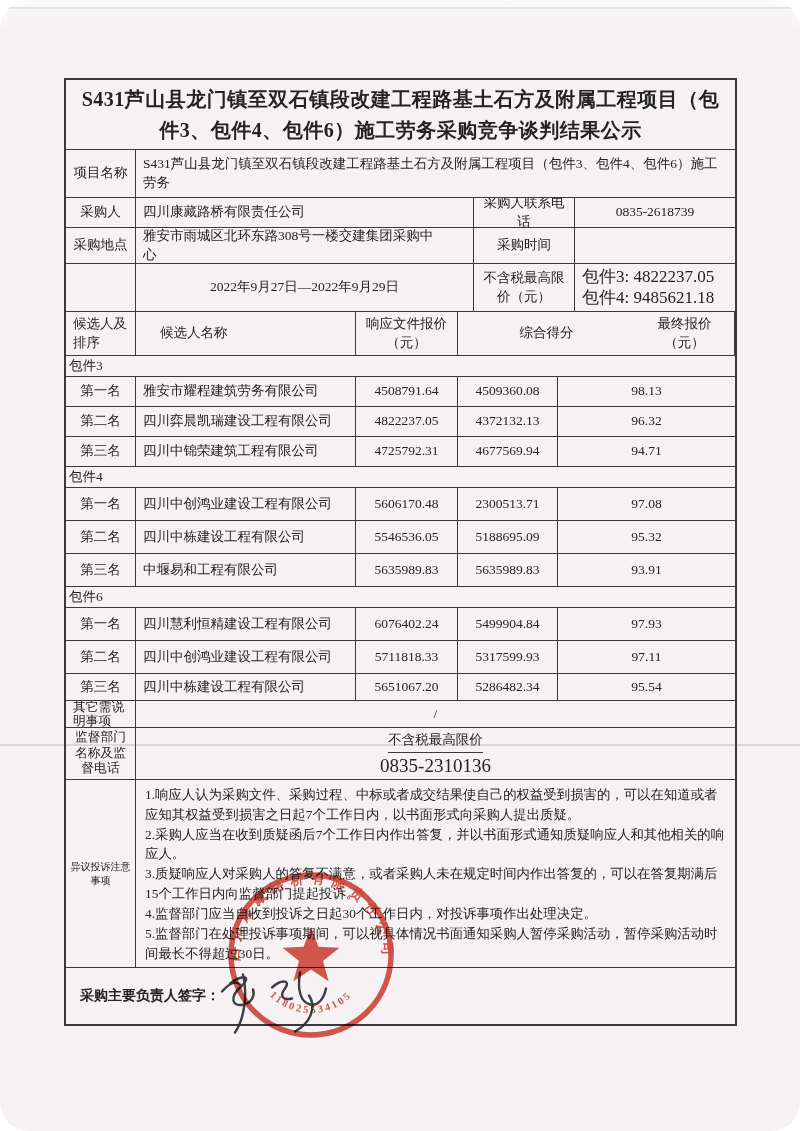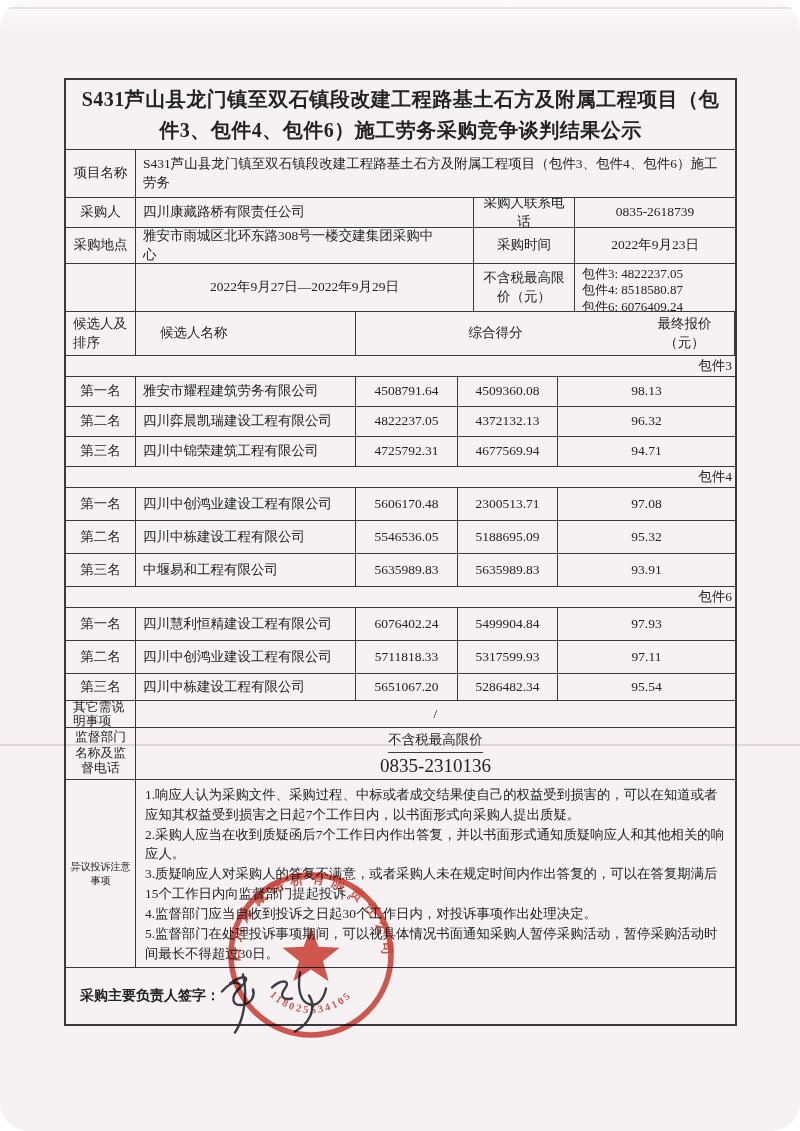--- a/index.html
+++ b/index.html
@@ -37,23 +37,23 @@
   .w-a  { width:70px; }
   .w-b1 { width:338px; }
   .w-c1 { width:101px; }
   .w-b2 { width:220px; }
   .w-c2 { width:102px; }
   .w-d2 { width:100px; }
   .fill { flex:1; }
 
   .title-row { height:70px; }
   .title-cell { font-size:20px; font-weight:bold; letter-spacing:.5px; padding:4px 14px; line-height:1.55; }
-  .section-row { height:21px;justify-content:flex-end; }
+  .section-row { height:21px; }
   .section-cell { font-size:13.5px; }
-  .limit-lines { font-size:13px; line-height:1.25; }
+  .limit-lines { font-size:17px; line-height:1.25; }
   .notes-cell { padding:5px 9px; font-size:13.4px; line-height:1.48; }
   .notes-cell div { margin:0; }
   .sig-row { height:56px; }
   .sig-cell { padding-left:14px; font-size:14px;font-weight:bold; }
   .sup-col { display:flex; flex-direction:column; }
   .sup-sub { flex:1; display:flex; align-items:center; justify-content:center; }
   .sup-sub.first { border-bottom:1.5px solid #3a3a3a; }
 
   .stamp { position:absolute; left:201px; top:845px; width:220px; height:220px; mix-blend-mode:multiply; opacity:.92; }
   .signature { position:absolute; left:212px; top:960px; width:130px; height:88px; }
@@ -80,37 +80,37 @@
       <div class="c w-a ctr">采购人</div>
       <div class="c w-b1 lft">四川康藏路桥有限责任公司</div>
       <div class="c w-c1 ctr">采购人联系电话</div>
       <div class="c fill last ctr">0835-2618739</div>
     </div>
 
     <div class="row" style="height:36px">
       <div class="c w-a ctr">采购地点</div>
       <div class="c w-b1 lft" style="padding-right:30px">雅安市雨城区北环东路308号一楼交建集团采购中心</div>
       <div class="c w-c1 ctr">采购时间</div>
-      <div class="c fill last ctr">2022年9月23日</div>
     </div>
 
     <div class="row" style="height:48px">
       <div class="c w-a ctr"></div>
       <div class="c w-b1 ctr">2022年9月27日—2022年9月29日</div>
       <div class="c w-c1 ctr">不含税最高限价（元）</div>
       <div class="c fill last lft limit-lines blk" style="padding-top:2px">
         <div>包件3: 4822237.05</div>
-        <div>包件4: 8518580.87</div>
+        <div>包件4: 9485621.18</div>
         <div>包件6: 6076409.24</div>
       </div>
     </div>
 
     <div class="row" style="height:44px">
       <div class="c w-a lft">候选人及排序</div>
       <div class="c w-b2 lft" style="padding-left:24px">候选人名称</div>
+      <div class="c w-c2 ctr">响应文件报价（元）</div>
       <div class="c fill last ctr">综合得分</div>
       <div class="c w-d2 ctr">最终报价（元）</div>
     </div>
 
     <div class="row section-row">
       <div class="c last ctr section-cell">包件3</div>
     </div>
     <div class="row" style="height:30px">
       <div class="c w-a ctr">第一名</div>
       <div class="c w-b2 lft">雅安市耀程建筑劳务有限公司</div>

